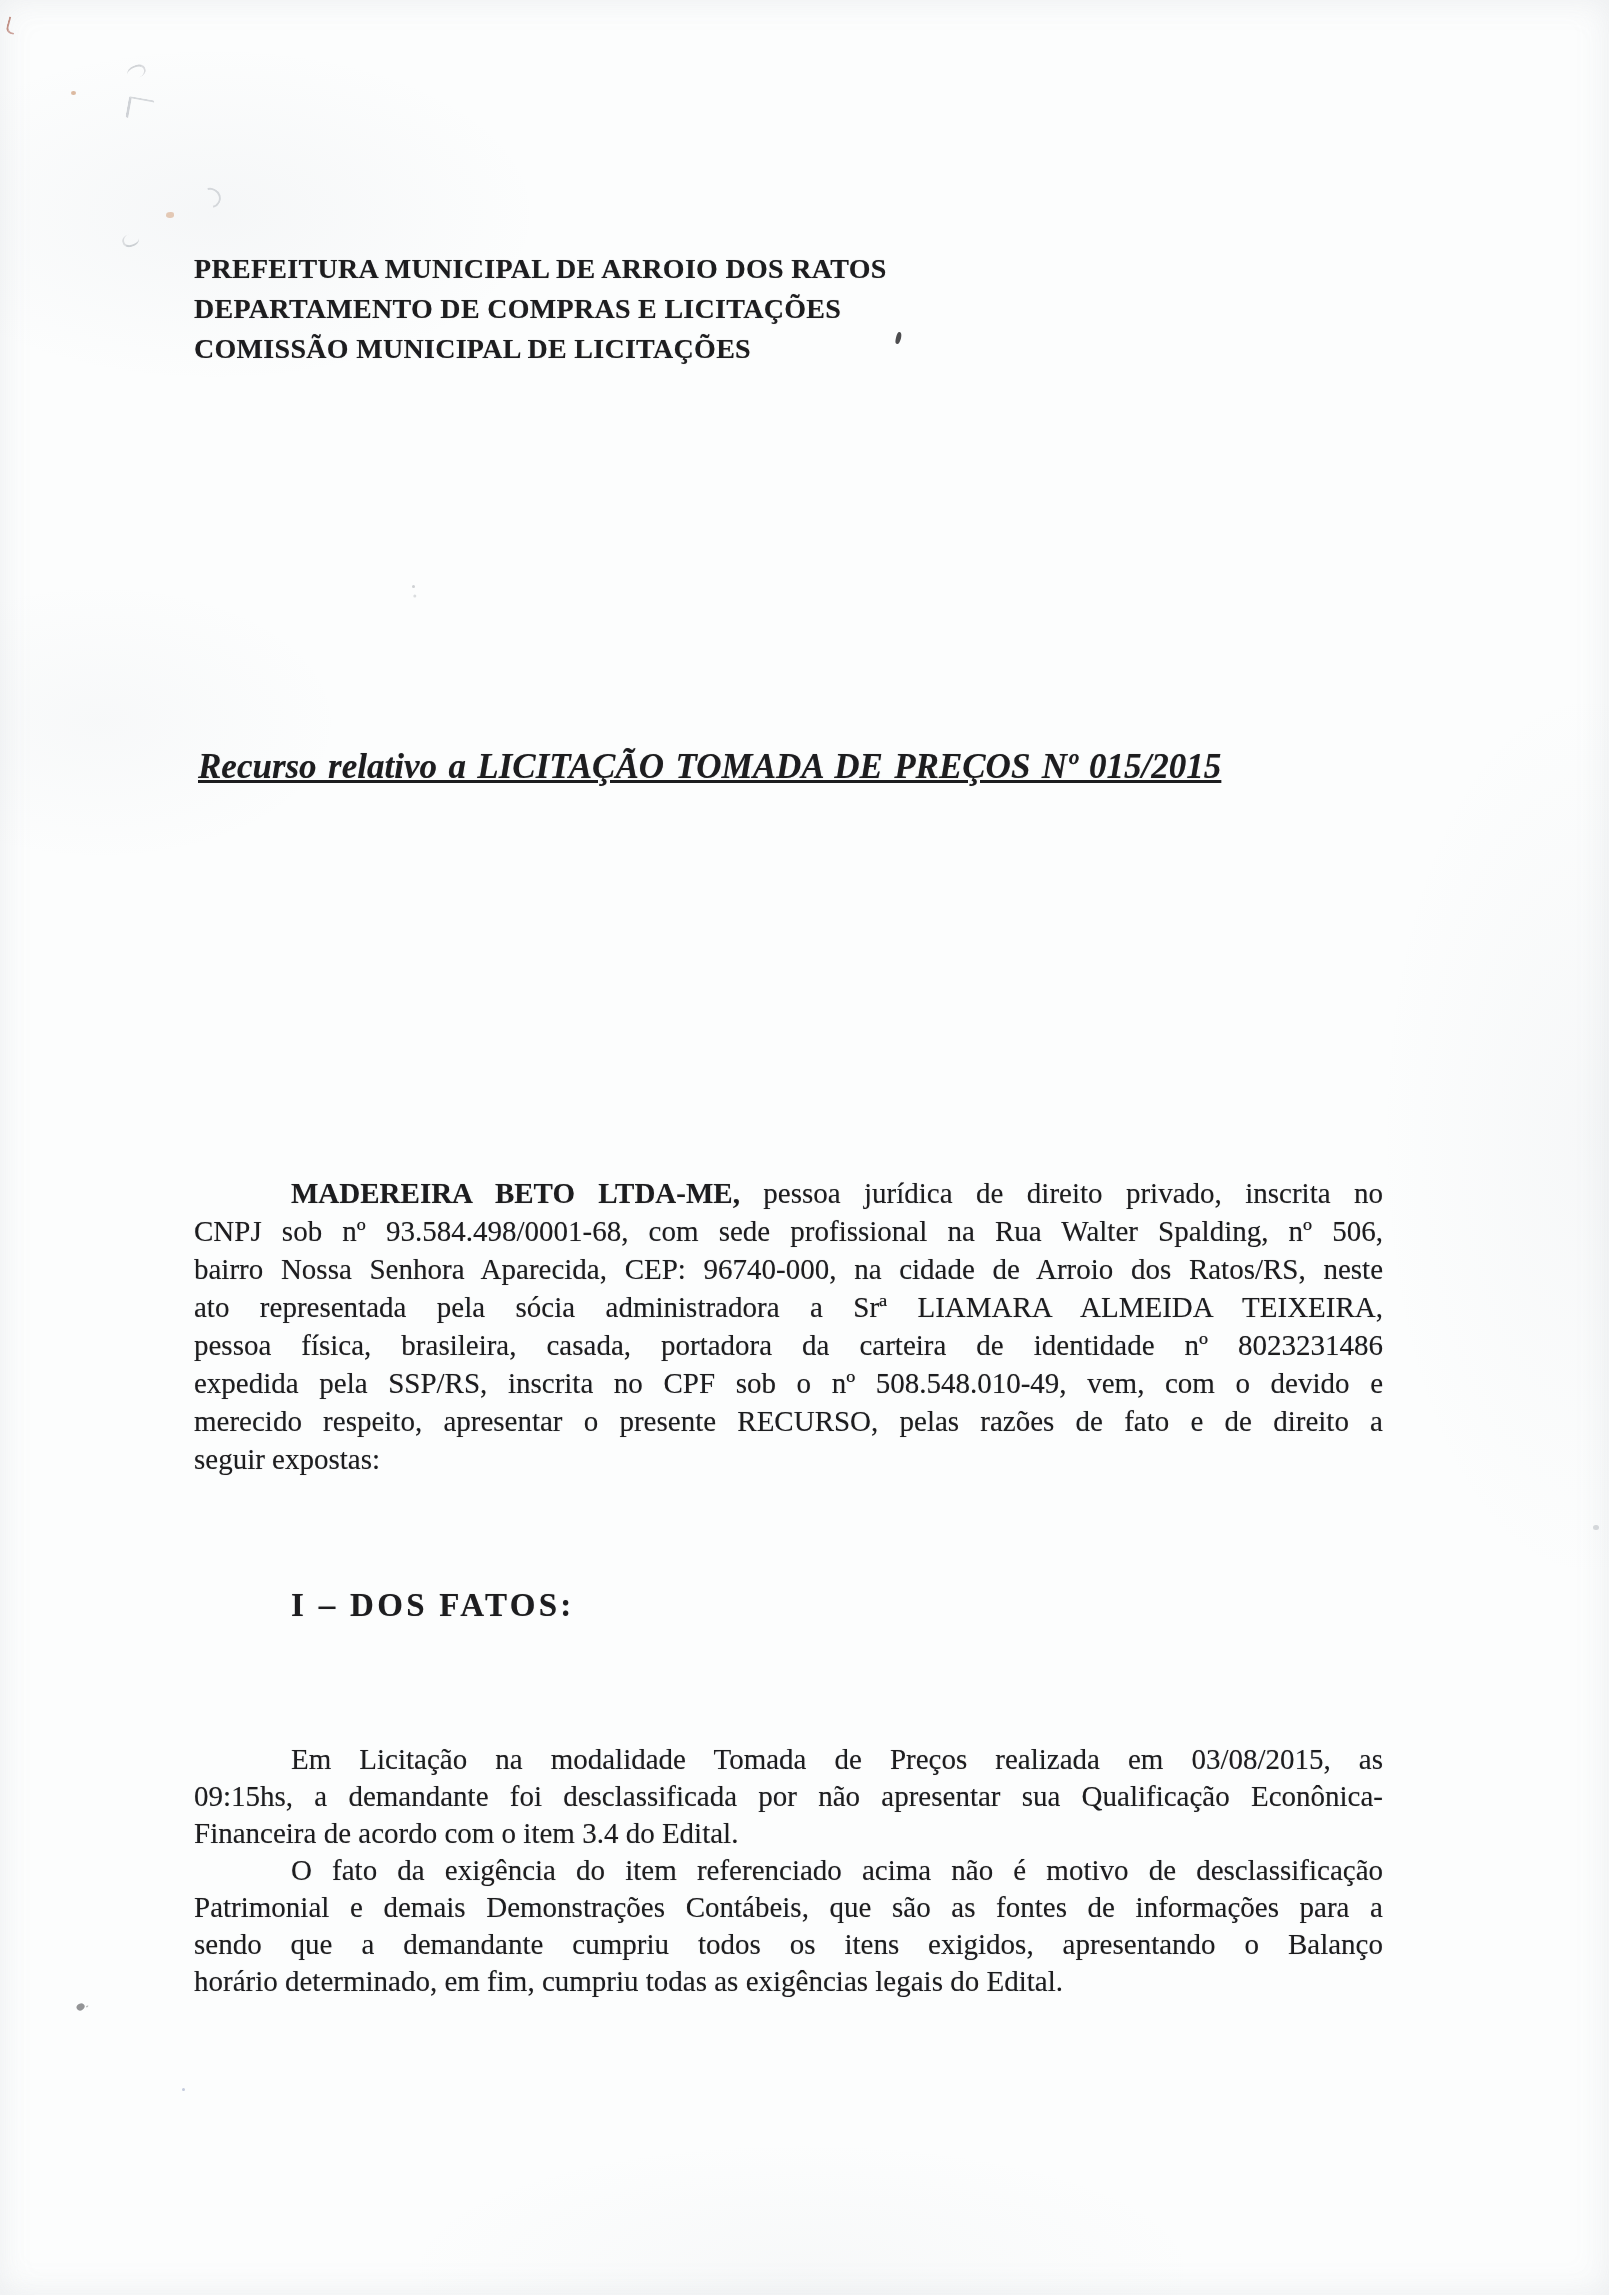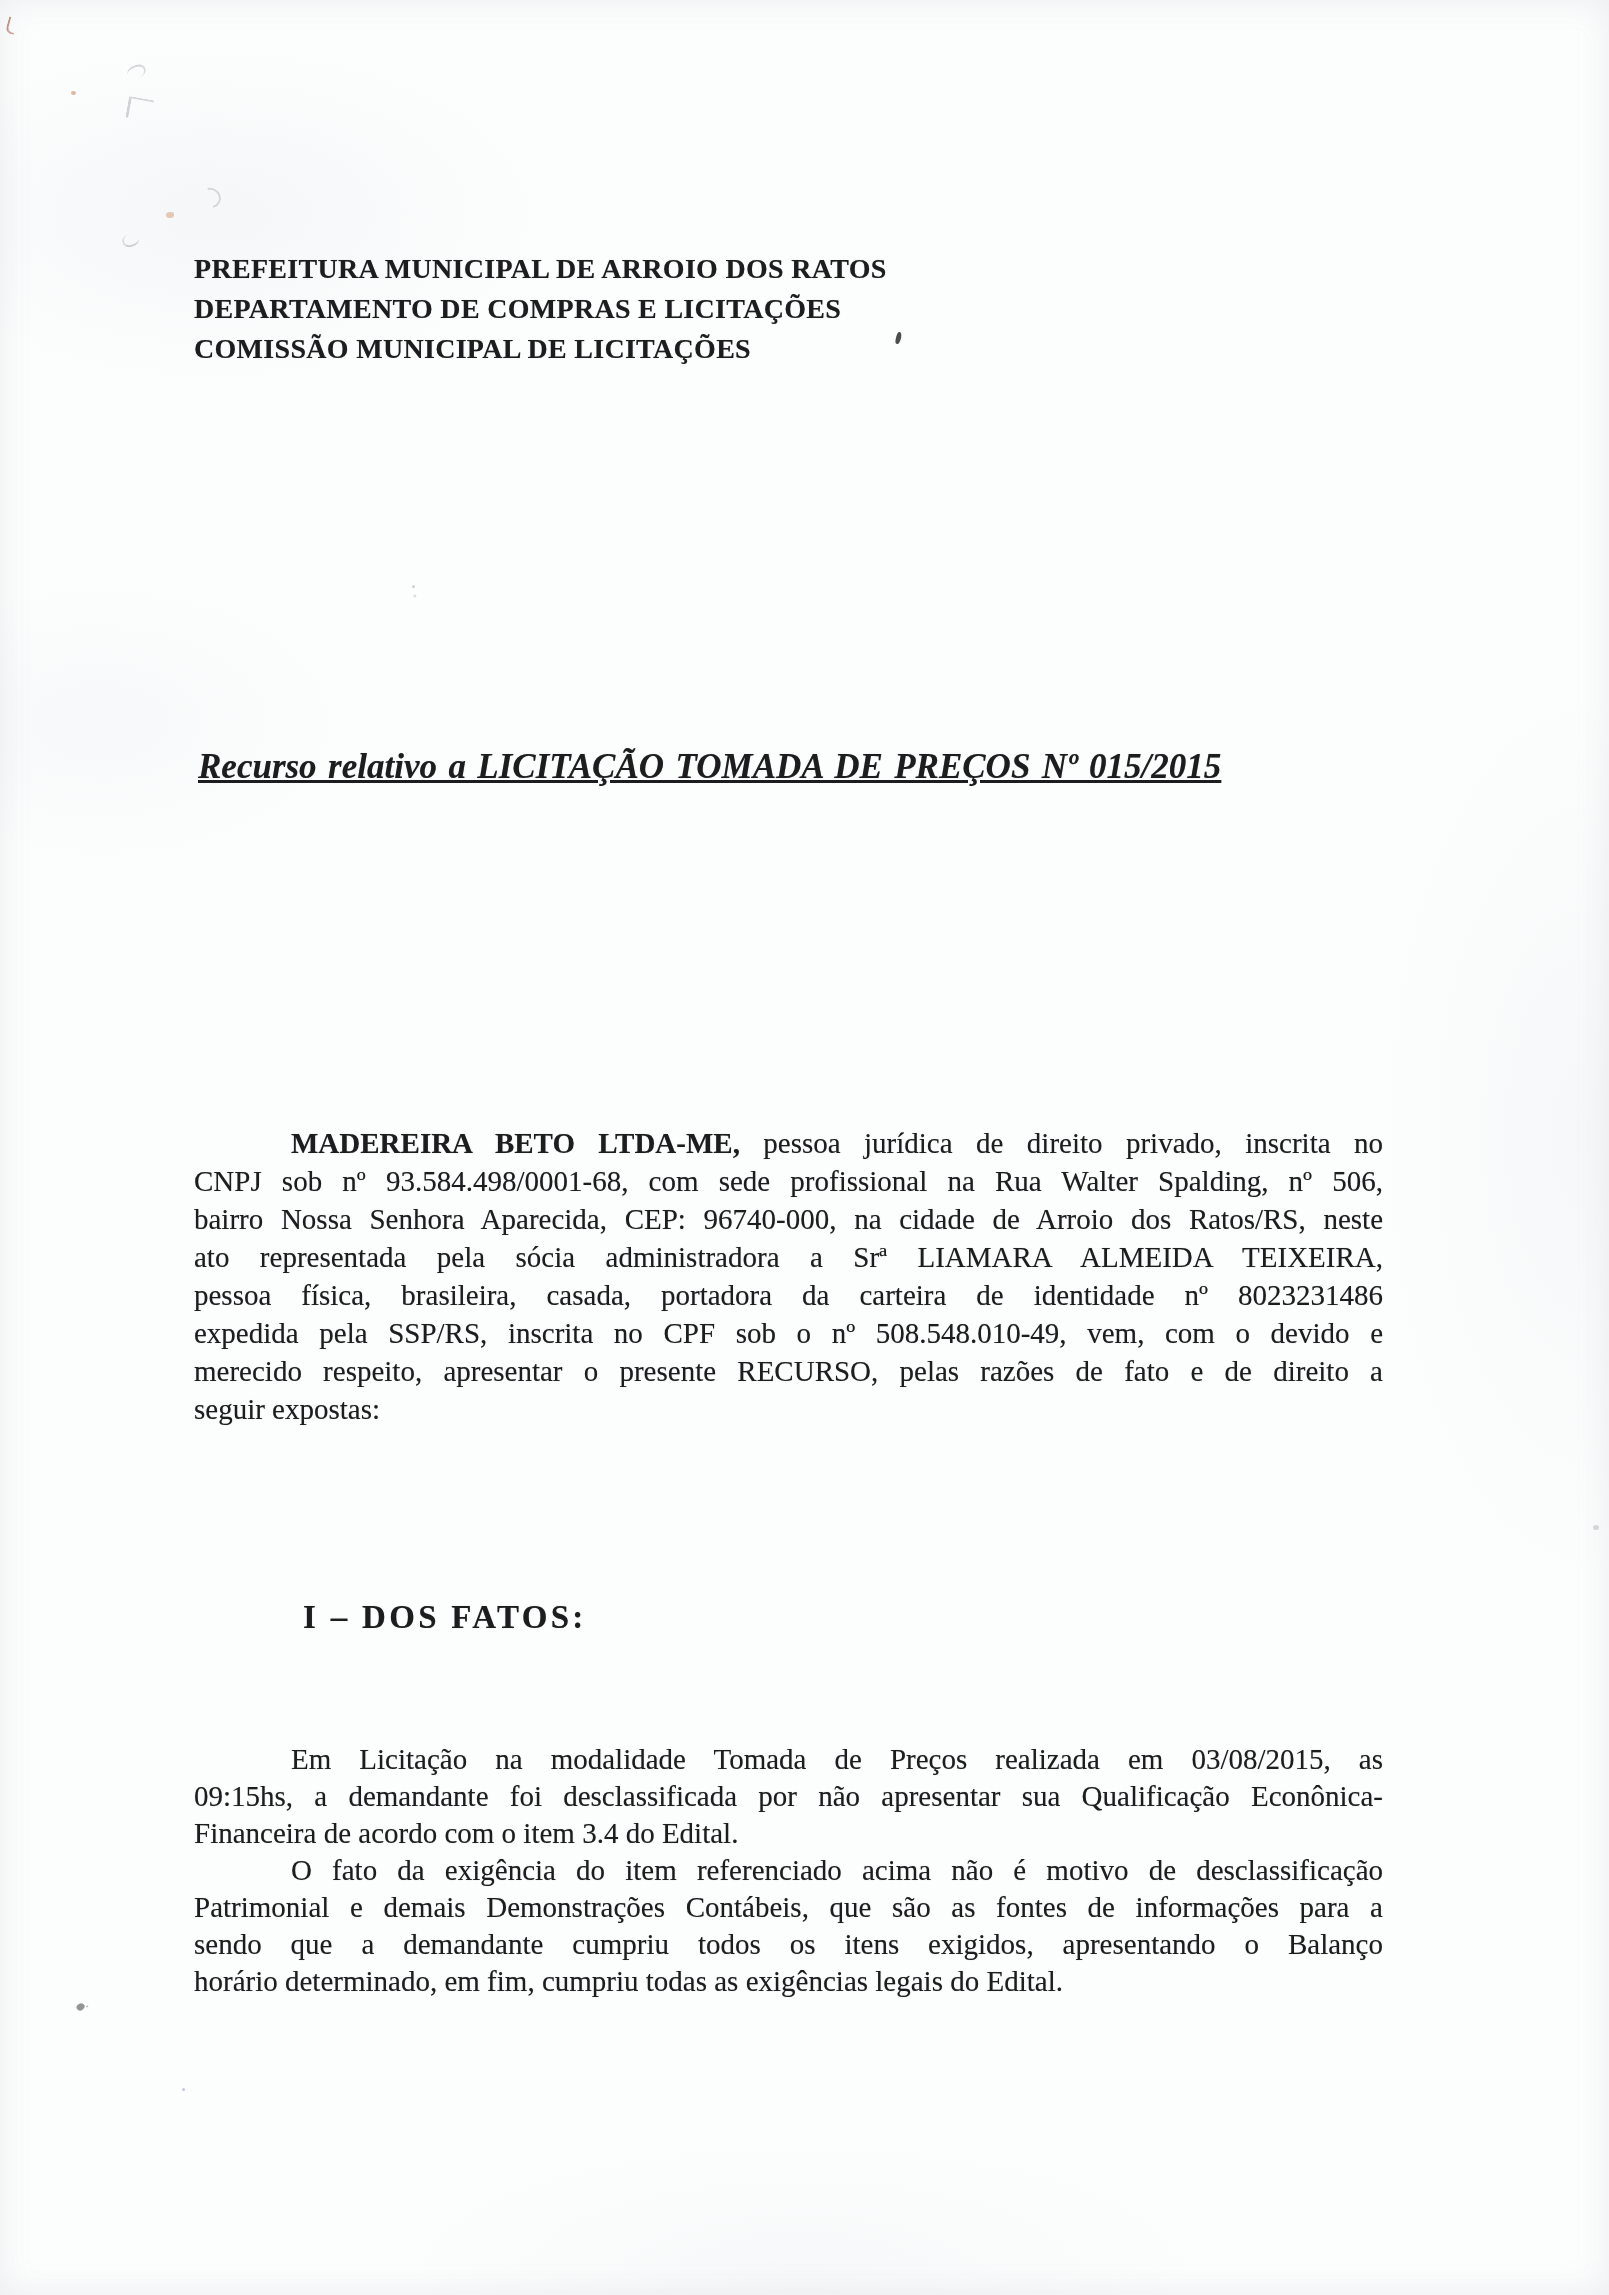--- a/index.html
+++ b/index.html
@@ -45,30 +45,30 @@
     line-height: 41px;
     word-spacing: 2.7px;
     white-space: nowrap;
     text-decoration: underline;
   }
   .bodyblock {
     left: 194px;
     width: 1189px;
     font-size: 29px;
   }
-  .intro  { top: 1124px; line-height: 38px; }
+  .intro  { top: 1174px; line-height: 38px; }
   .facts  { top: 1705px; line-height: 37px; margin-top: 36px; }
   .section-heading {
     left: 291px;
     top: 1585px;
     font-size: 33px;
     font-weight: bold;
     line-height: 40px;
     letter-spacing: 3.3px;
-    margin: 12px;
+    margin: 0;
   }
   .line { text-align: justify; }
   .line.fill { text-align-last: justify; }
   .line.indent { padding-left: 97px; }
   .b { font-weight: bold; }
 
   
   .art { position: absolute; }
   .a1  { left: 6.7px;   top: 17.4px;   width: 6.7px; height: 14.7px;
          border-left: 2.7px solid rgba(150,60,40,0.55);

